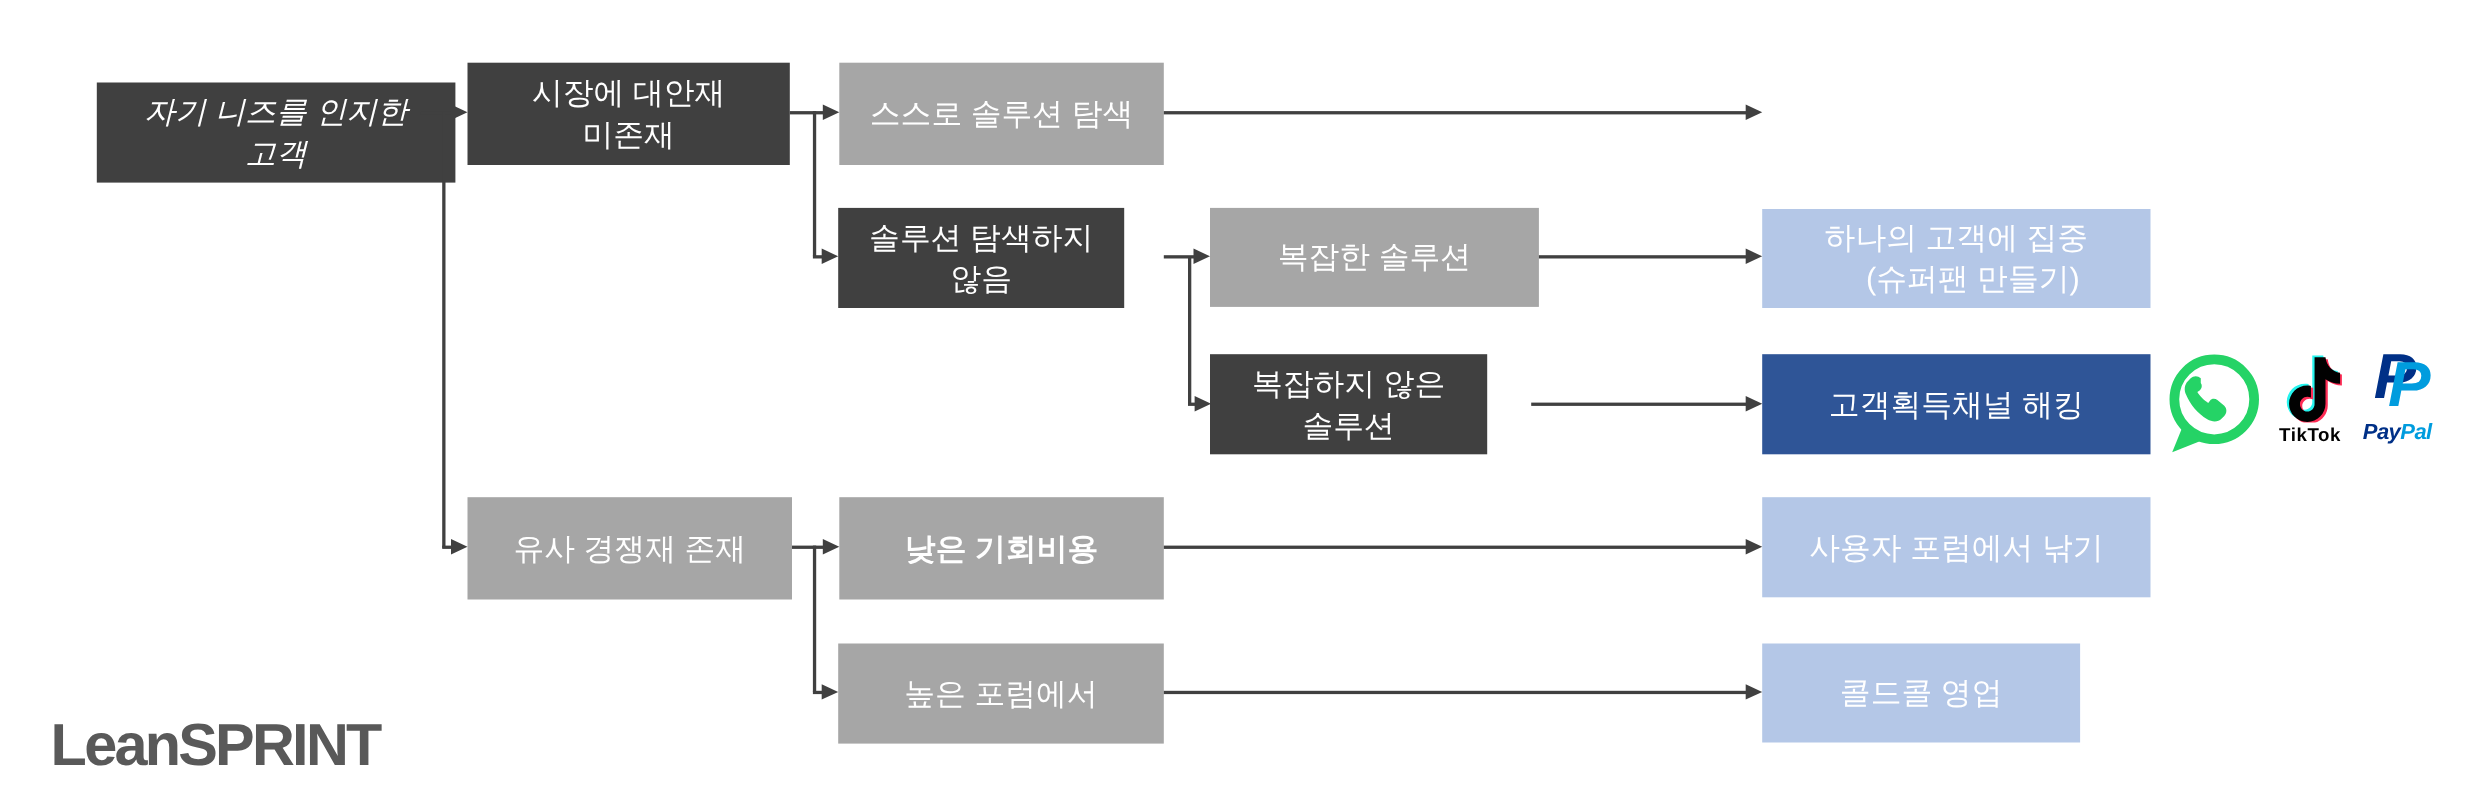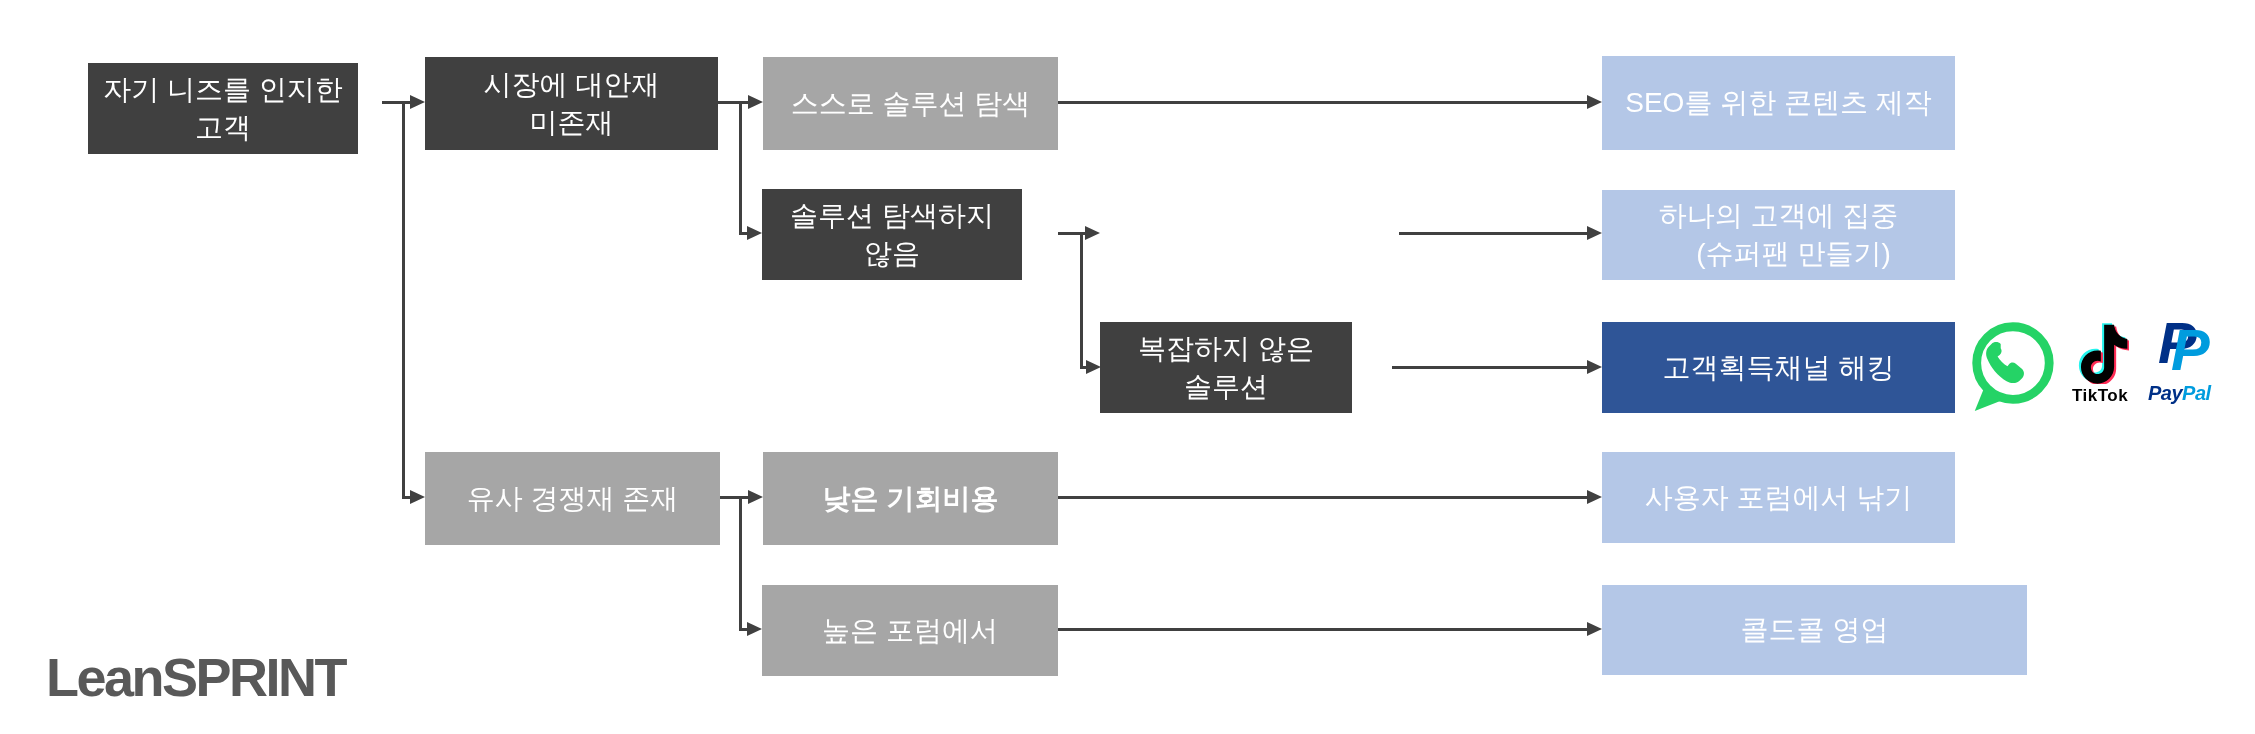--- a/index.html
+++ b/index.html
@@ -67,21 +67,21 @@
     margin-top: 4px; letter-spacing: -0.5px;
   }
   .paypal-label .pay { color: var(--paypal-dark-blue, #003087); }
   .paypal-label .pal { color: var(--paypal-light-blue, #009CDE); }
 </style>
 </head>
 <body>
 
 <div class="canvas">
 
-  <div class="node dark" style="left:88px; top:63px; width:270px; height:91px;">
+  <div class="node dark" style="left:88px; top:75px; width:326px; height:91px;font-style:italic;">
     <span>자기 니즈를 인지한 고객</span>
   </div>
 
   <div class="node dark" style="left:425px; top:57px; width:293px; height:93px;">
     <span>시장에 대안재 미존재</span>
   </div>
   <div class="node gray" style="left:425px; top:452px; width:295px; height:93px;">
     <span>유사 경쟁재 존재</span>
   </div>
 
@@ -91,38 +91,38 @@
   <div class="node dark" style="left:762px; top:189px; width:260px; height:91px;">
     <span>솔루션 탐색하지 않음</span>
   </div>
   <div class="node gray" style="left:763px; top:452px; width:295px; height:93px;font-weight:bold;">
     <span>낮은 기회비용</span>
   </div>
   <div class="node gray" style="left:762px; top:585px; width:296px; height:91px;">
     <span>높은 포럼에서</span>
   </div>
 
+  <div class="node gray" style="left:1100px; top:189px; width:299px; height:90px;">
+    <span>복잡한 솔루션</span>
+  </div>
   <div class="node dark" style="left:1100px; top:322px; width:252px; height:91px;">
     <span>복잡하지 않은 솔루션</span>
   </div>
 
-  <div class="node light" style="left:1602px; top:56px; width:353px; height:94px;">
-    <span>SEO를 위한 콘텐츠 제작</span>
-  </div>
   <div class="node light" style="left:1602px; top:190px; width:353px; height:90px;">
     <span style="display:block;">하나의 고객에 집중</span>
     <span style="display:block;margin-left:30px;">(슈퍼팬 만들기)</span>
   </div>
   <div class="node blue" style="left:1602px; top:322px; width:353px; height:91px;">
     <span>고객획득채널 해킹</span>
   </div>
   <div class="node light" style="left:1602px; top:452px; width:353px; height:91px;">
     <span>사용자 포럼에서 낚기</span>
   </div>
-  <div class="node light" style="left:1602px; top:585px; width:425px; height:90px;">
+  <div class="node light" style="left:1602px; top:585px; width:289px; height:90px;">
     <span>콜드콜 영업</span>
   </div>
 
   <div class="hl" style="left:382px; top:101px; width:30px;"></div>
   <div class="arr" style="left:410px; top:95px;"></div>
   <div class="vl" style="left:402px; top:101px; height:397px;"></div>
   <div class="hl" style="left:402px; top:496px; width:10px;"></div>
   <div class="arr" style="left:410px; top:490px;"></div>
 
   <div class="hl" style="left:718px; top:101px; width:32px;"></div>

